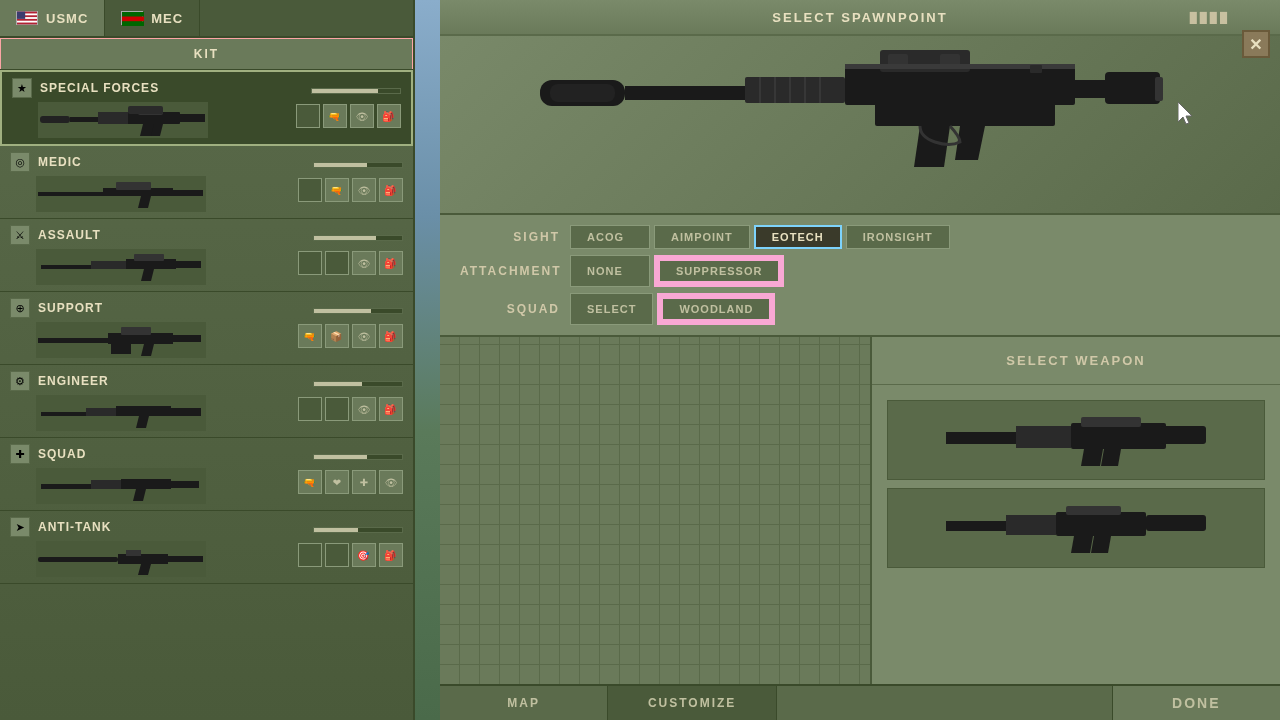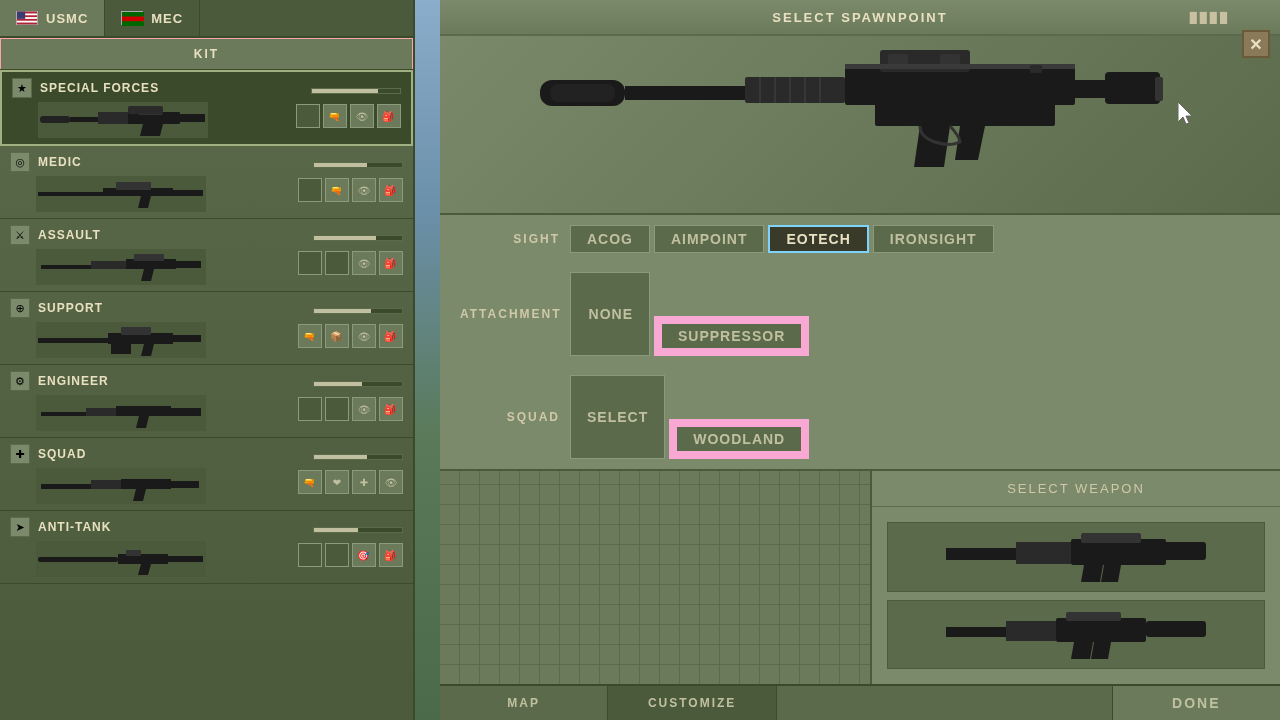--- a/index.html
+++ b/index.html
@@ -254,54 +254,53 @@
       overflow: hidden;
     }
 
     
     .customize-panel {
       padding: 10px 20px;
       background: #7a8a6a;
       border-bottom: 2px solid #4a5a3a;
       display: grid;
       grid-template-columns: 100px 1fr;
-      gap: 19px 10px;
+      gap: 6px 10px;
       align-items: center;
     }
     .option-label {
       color: #d0c8a8;
       font-size: 12px;
       font-weight: bold;
       letter-spacing: 2px;
       text-align: right;
     }
     .option-buttons {
       display: flex;
       gap: 4px;
     }
     .opt-btn {
       padding: 4px 16px;
       background: #5a6a4a;
       border: 1px solid #8a9a7a;
       color: #c0c0a0;
-      font-size: 14px;
+      font-size: 11px;
       font-weight: bold;
       letter-spacing: 1px;
       cursor: pointer;
       min-width: 80px;
-      text-align: right;
+      text-align: left;
     }
     .opt-btn.active {
       background: #3a3a2a;
       border: 2px solid #7dd3fc;
       color: #e8e0c0;
     }
     .opt-btn.highlighted {
-      border: 8px solid #f9a8d4;
-      margin-top: 44px;
+      border: 6px solid #f9a8d4;
     }
 
     
     .bottom-section {
       display: flex;
       flex: 1;
       min-height: 0;
     }
     .weapon-select-left {
       flex: 1;
@@ -323,24 +322,24 @@
     }
     .weapon-select-right {
       width: 410px;
       background: #7a8a6a;
       border-left: 2px solid #4a5a3a;
       display: flex;
       flex-direction: column;
     }
     .select-weapon-title {
       text-align: center;
-      padding: 10px;
+      padding: 16px;
       color: #d0c8a8;
       font-size: 13px;
-      font-weight: normal;
+      font-weight: bold;
       letter-spacing: 2px;
       border-bottom: 1px solid #5a6a4a;
     }
     .weapon-list {
       flex: 1;
       display: flex;
       flex-direction: column;
       gap: 8px;
       padding: 15px;
       overflow-y: auto;

